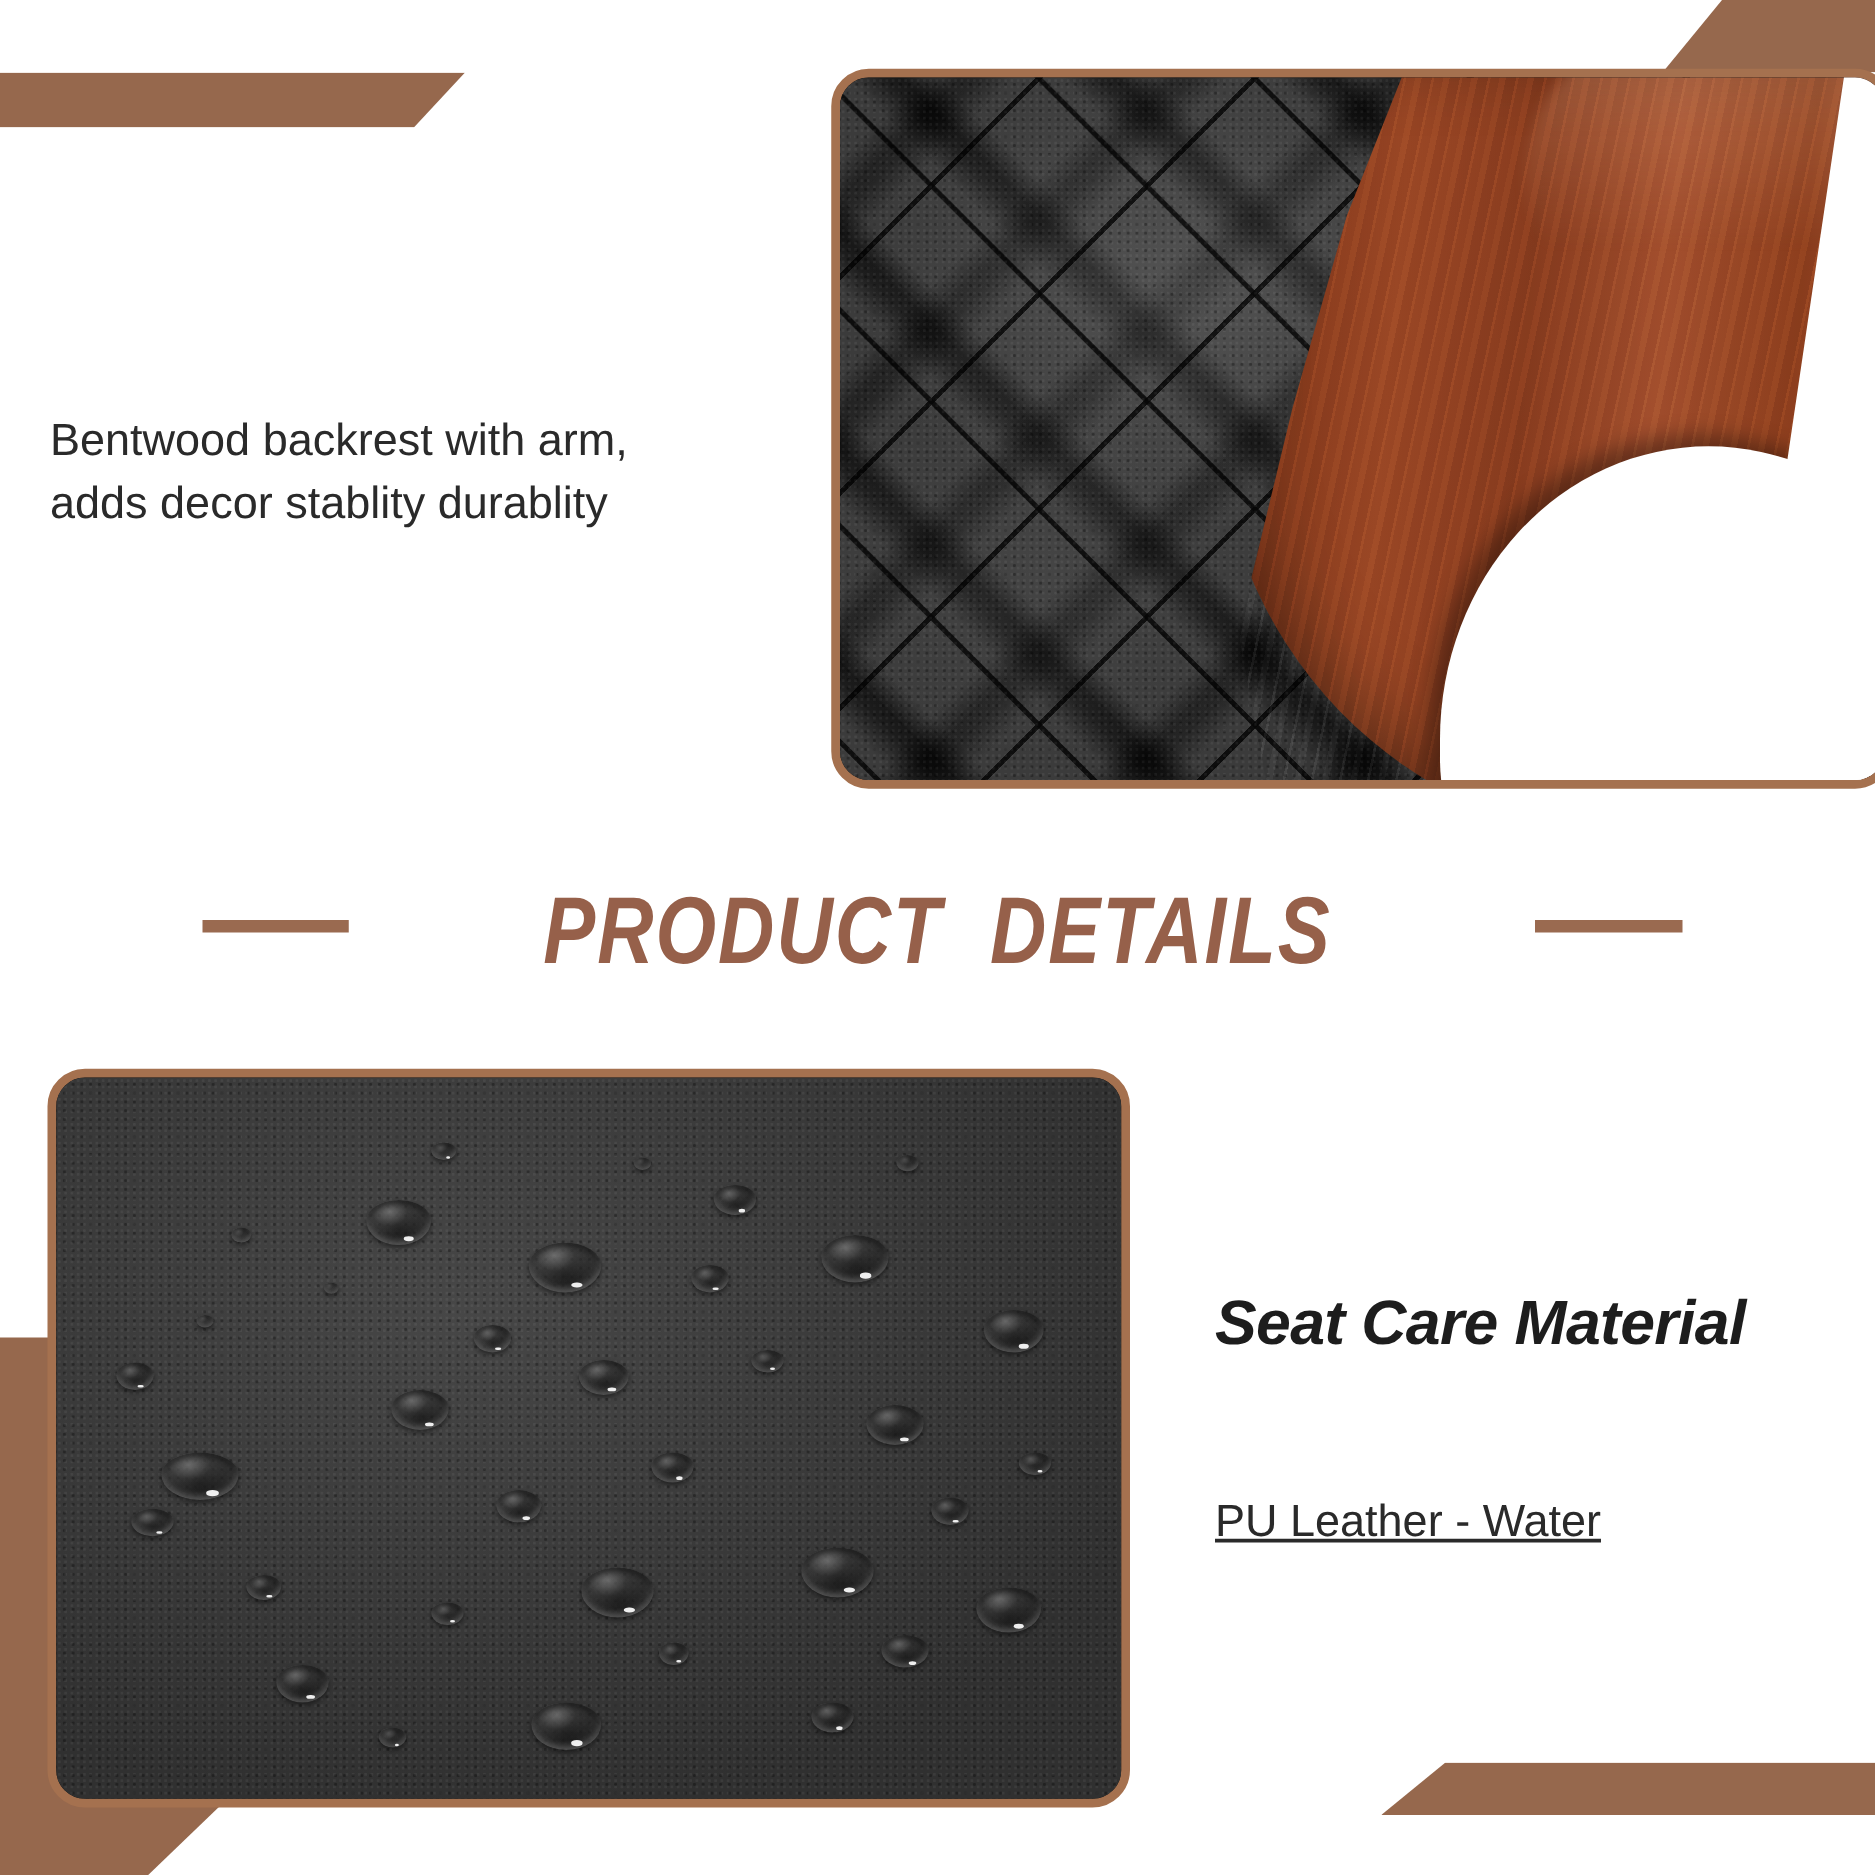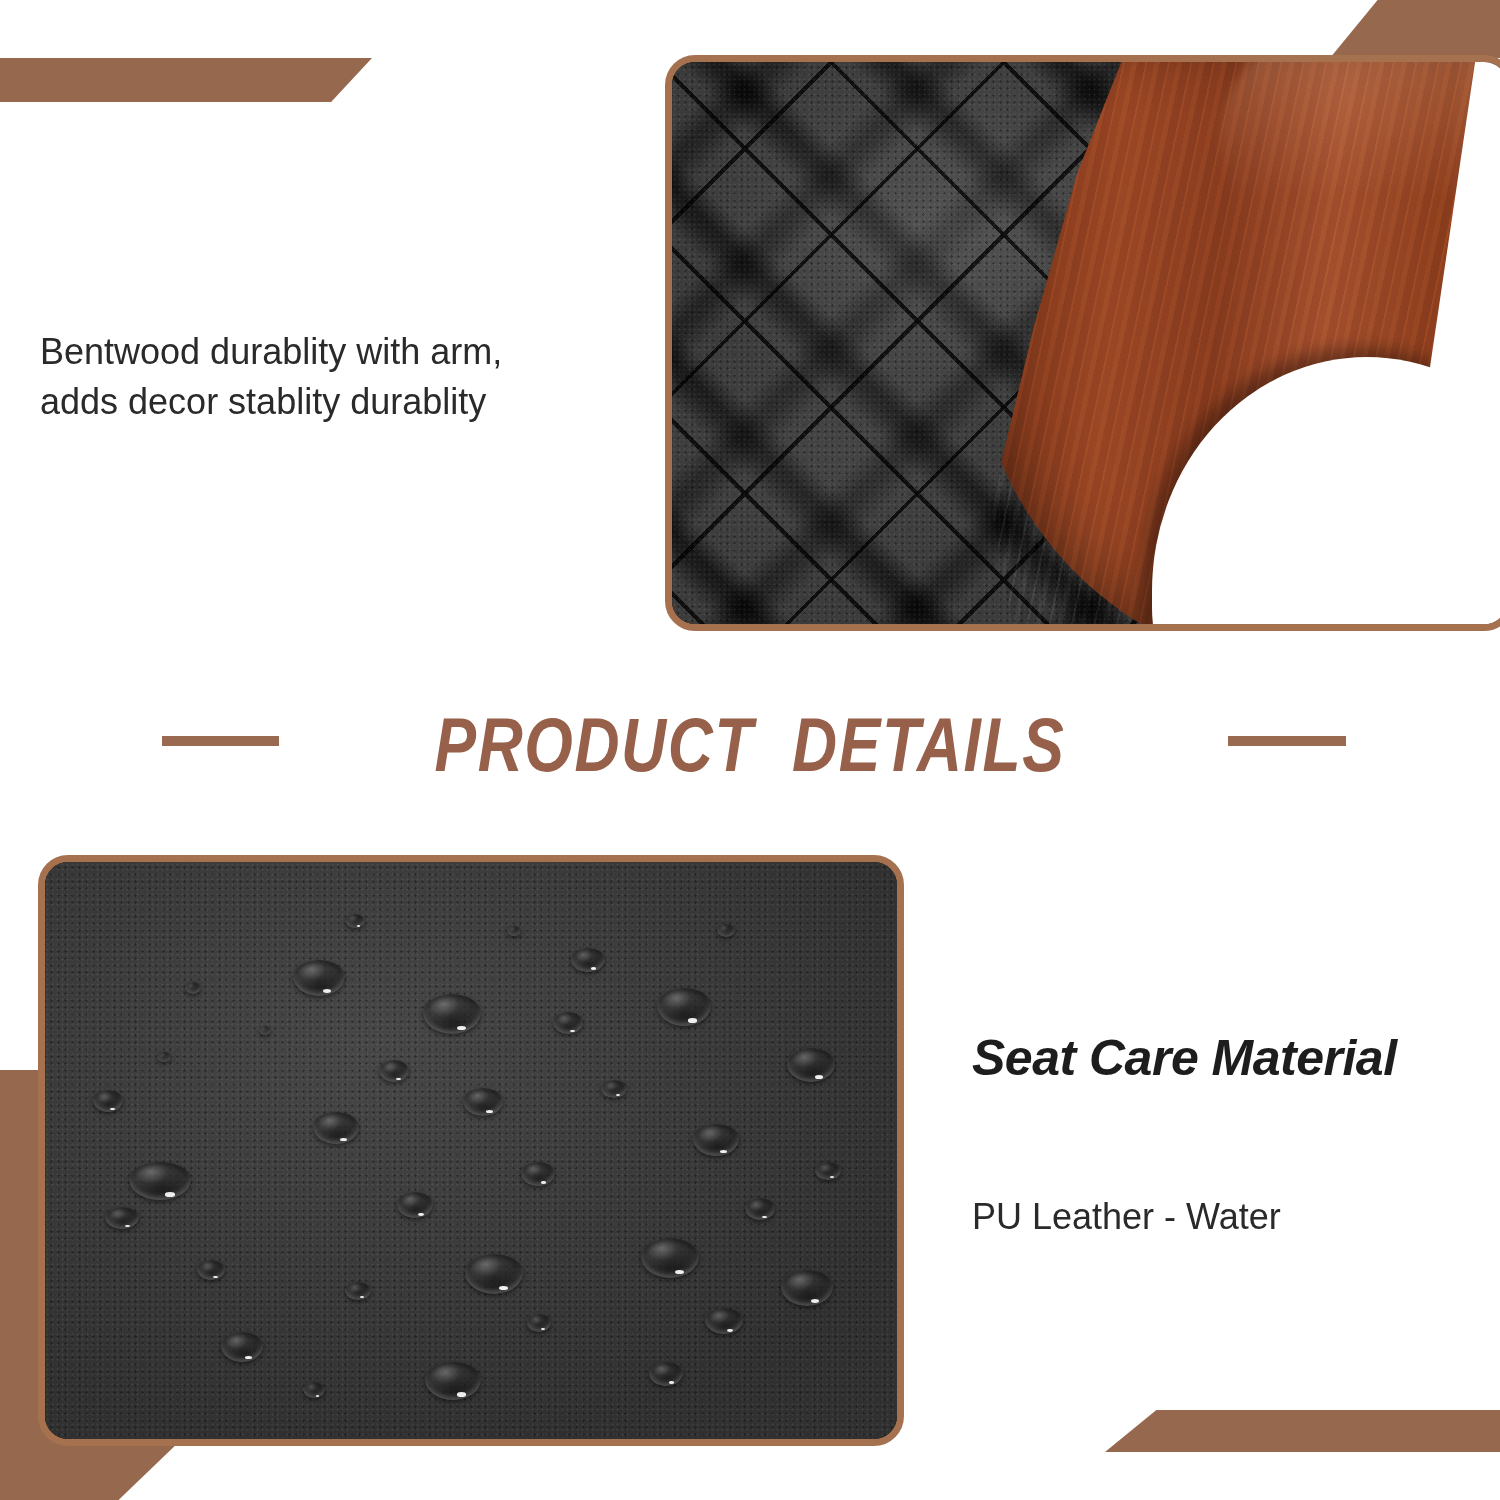--- a/index.html
+++ b/index.html
@@ -43,21 +43,21 @@
   }
   .feature-body{
     position:absolute;margin:0;padding:0;
     color:#2a2a2a;font-weight:400;line-height:1.38;
   }
 
   #feature-1-title{left:38px;top:178px;font-size:52px;}
   #feature-1-body {left:40px;top:327px;font-size:36px;}
 
   #feature-2-title{left:972px;top:1033px;font-size:50px;}
-  #feature-2-body {left:972px;top:1192px;font-size:36px;}
+  #feature-2-body {left:972px;top:1192px;font-size:36px;text-decoration:underline;}
 
   
   #section-heading-wrap{
     position:absolute;left:0;top:690px;width:1264px;height:110px;padding-left:36px;
   }
   .heading-dash{
     position:absolute;top:46px;height:10px;background:#9a6a50;
   }
   #heading-dash-left {left:162px;width:117px;}
   #heading-dash-right{left:1228px;width:118px;}
@@ -192,21 +192,21 @@
 
 <div id="page">
 
   <div class="deco" id="deco-top-left"></div>
   <div class="deco" id="deco-top-right"></div>
   <div class="deco" id="deco-bottom-left"></div>
   <div class="deco" id="deco-bottom-left-wedge"></div>
   <div class="deco" id="deco-bottom-right"></div>
 
   <p class="feature-body" id="feature-1-body">
-    <span>Bentwood durablity with arm,</span><br>
+    <span>Bentwood backrest with arm,</span><br>
     <span>adds decor stablity durablity</span>
   </p>
 
   <div class="media-card" id="media-card-top">
     <div class="media-inner">
       <div id="quilt-leather">
         <div id="quilt-stitches"></div>
         <div class="grain"></div>
       </div>
       <div id="wood-arm">

